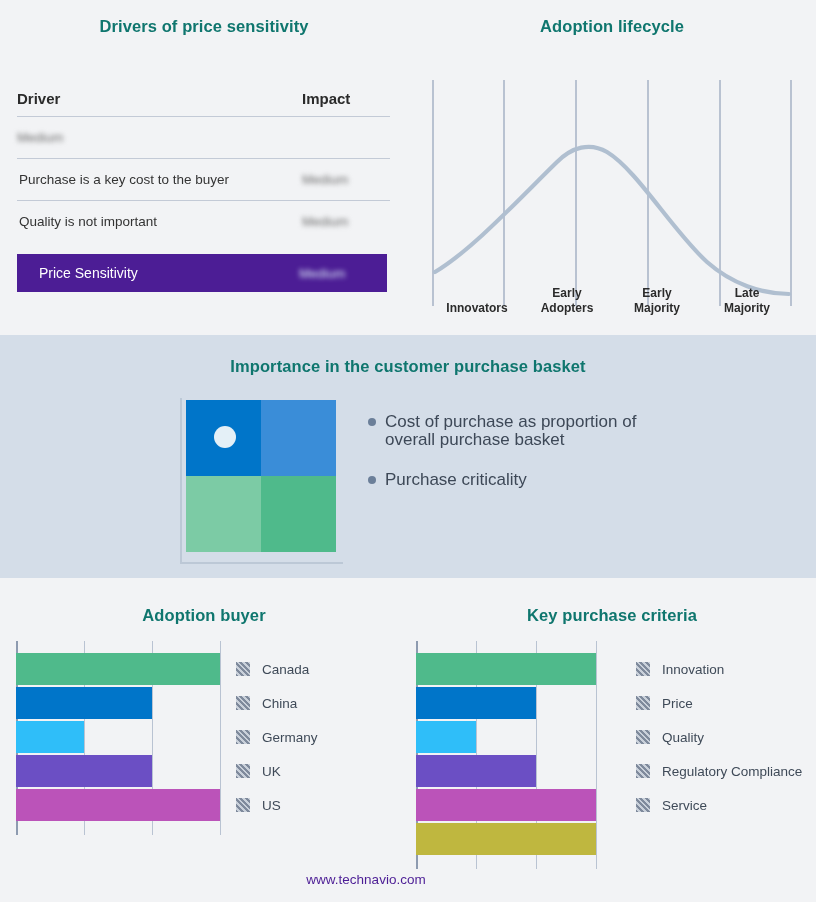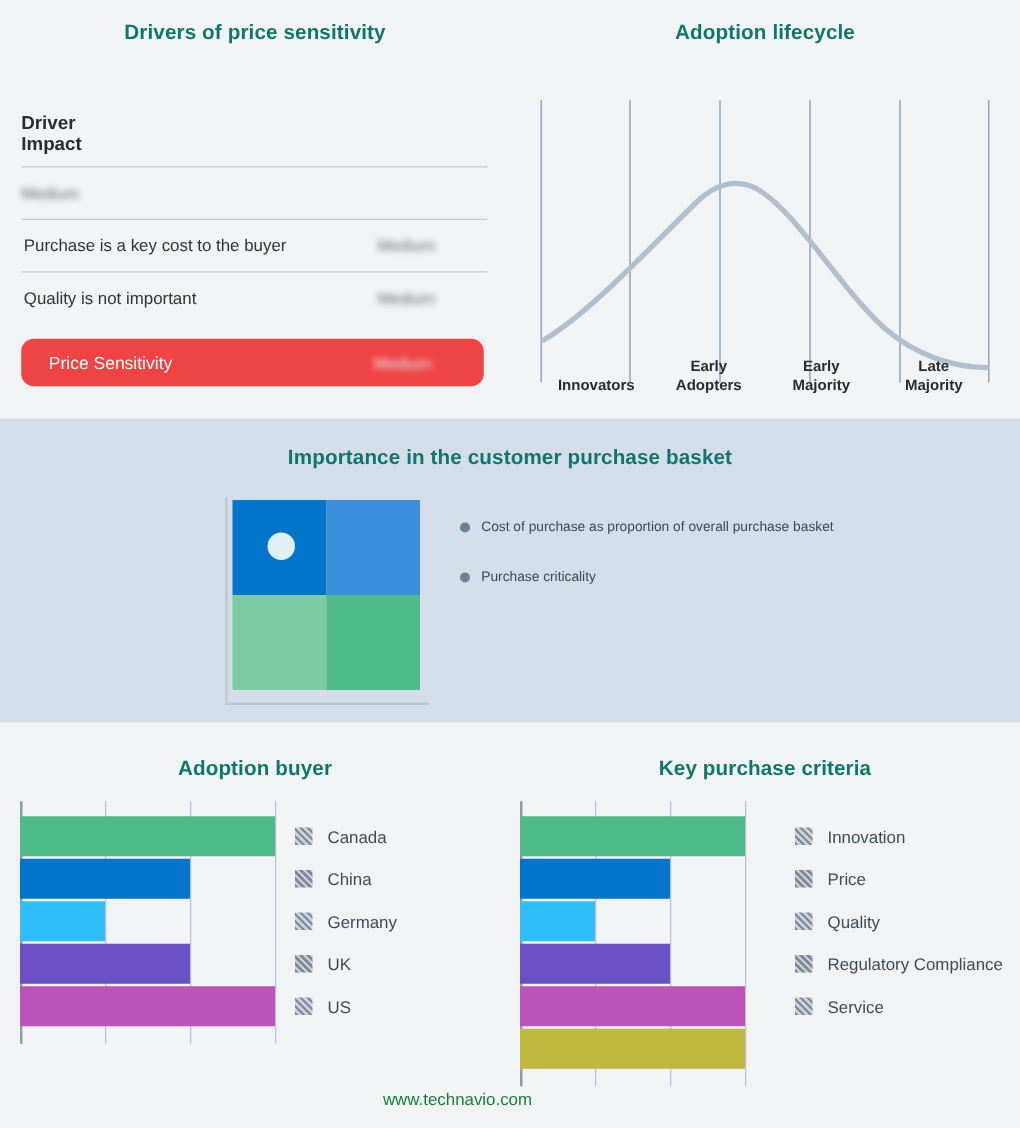--- a/index.html
+++ b/index.html
@@ -19,37 +19,37 @@
 
   .sec-title{
     font-weight:bold;font-size:16.5px;color:#0f766e;
     text-align:center;letter-spacing:.1px;
   }
 
   
   #drivers{left:0;top:0;width:408px;height:335px;}
   #drivers .sec-title{position:absolute;left:0;top:17px;width:408px;}
   .tbl{position:absolute;left:17px;top:90px;width:373px;}
-  .tbl-head{display:flex;align-items:flex-start;padding:0 0 9px 0;font-weight:bold;font-size:15px;flex-direction:column;}
+  .tbl-head{display:flex;align-items:center;padding:0 0 9px 0;font-weight:bold;font-size:15px;}
   .tbl-head .c1{flex:1;}
   .tbl-head .c2{width:88px;text-align:left;}
   .rule{height:1px;background:#c3cad6;width:100%;}
   .trow{display:flex;align-items:center;height:41px;font-size:13.5px;color:#333;}
   .trow .c1{flex:1;padding-left:2px;}
   .trow .c2{width:88px;}
   .blurred{
     display:inline-block;
     color:#6d6d6d;font-size:13px;
     filter:blur(2.6px);
     -webkit-filter:blur(2.6px);
     user-select:none;
   }
   .trow.hi{
-    background:#ef4444;color:#fff;height:38px;
-    margin-top:12px;width:370px;padding-left:20px;box-sizing:border-box;border-radius:10px;
+    background:#4c1d95;color:#fff;height:38px;
+    margin-top:12px;width:370px;padding-left:20px;box-sizing:border-box;
   }
   .trow.hi .c1{font-size:14px;}
   .trow.hi .blurred{color:#dff0fc;}
 
   
   #lifecycle{left:408px;top:0;width:408px;height:335px;}
   #lifecycle .sec-title{position:absolute;left:0;top:17px;width:408px;}
   .lc-wrap{position:absolute;left:24px;top:80px;width:360px;height:235px;}
   .lc-labels{position:absolute;left:0;bottom:0;width:360px;height:46px;display:flex;}
   .lc-cell{flex:1;display:flex;flex-direction:column;justify-content:flex-end;align-items:center;
@@ -62,21 +62,21 @@
   .mx-box{position:absolute;left:6px;top:0;width:150px;height:152px;}
   .q{position:absolute;width:75px;height:76px;}
   .q.tl{left:0;top:0;}
   .q.tr{left:75px;top:0;}
   .q.bl{left:0;top:76px;}
   .q.br{left:75px;top:76px;}
   .dot{position:absolute;left:28px;top:26px;width:22px;height:22px;border-radius:50%;background:#e4f0f7;}
   .ax-y{position:absolute;left:0;top:-2px;width:1.5px;height:164px;background:#bcc8d6;}
   .ax-x{position:absolute;left:0;top:162px;width:163px;height:1.5px;background:#bcc8d6;}
   .mx-legend{position:absolute;left:368px;top:78px;width:300px;}
-  .lg-item{display:flex;align-items:flex-start;margin-bottom:22px;font-size:11px;color:#3d4857;line-height:18px;}
+  .lg-item{display:flex;align-items:flex-start;margin-bottom:22px;font-size:17px;color:#3d4857;line-height:18px;}
   .lg-dot{width:8px;height:8px;border-radius:50%;background:#6b7f99;margin:5px 9px 0 0;flex:0 0 auto;}
 
   
   #adoption{left:0;top:578px;width:408px;height:300px;}
   #criteria{left:408px;top:578px;width:408px;height:300px;}
   #adoption .sec-title,#criteria .sec-title{position:absolute;left:0;top:28px;width:408px;}
   .bc{position:absolute;display:flex;}
   #adoption .bc{left:16px;top:63px;}
   #criteria .bc{left:8px;top:63px;}
   .plot{position:relative;width:206px;}
@@ -85,21 +85,21 @@
   .bars{position:relative;padding:12px 0 12px 0;}
   .bar-track{height:32px;margin-bottom:2px;position:relative;}
   .bar{height:100%;}
   .blegend{margin-left:14px;padding-top:12px;}
   .bl-row{display:flex;align-items:center;height:32px;margin-bottom:2px;font-size:13.5px;color:#3f4a58;}
   .hatch{
     width:14px;height:14px;margin-right:12px;flex:0 0 auto;
     background:
       repeating-linear-gradient(45deg,#7f8a9c 0 2px,#c9d0da 2px 4px);
   }
-  .footer{position:absolute;left:0;top:872px;width:732px;text-align:center;font-size:13.5px;color:#15803d;}
+  .footer{position:absolute;left:0;top:872px;width:732px;text-align:center;font-size:13.5px;color:#4c1d95;}
 </style>
 </head>
 <body>
 
 <div class="band-top"></div>
 <div class="band-mid"></div>
 <div class="band-bot"></div>
 
 <div class="panel" id="drivers">
   <div class="sec-title">Drivers of price sensitivity</div>

